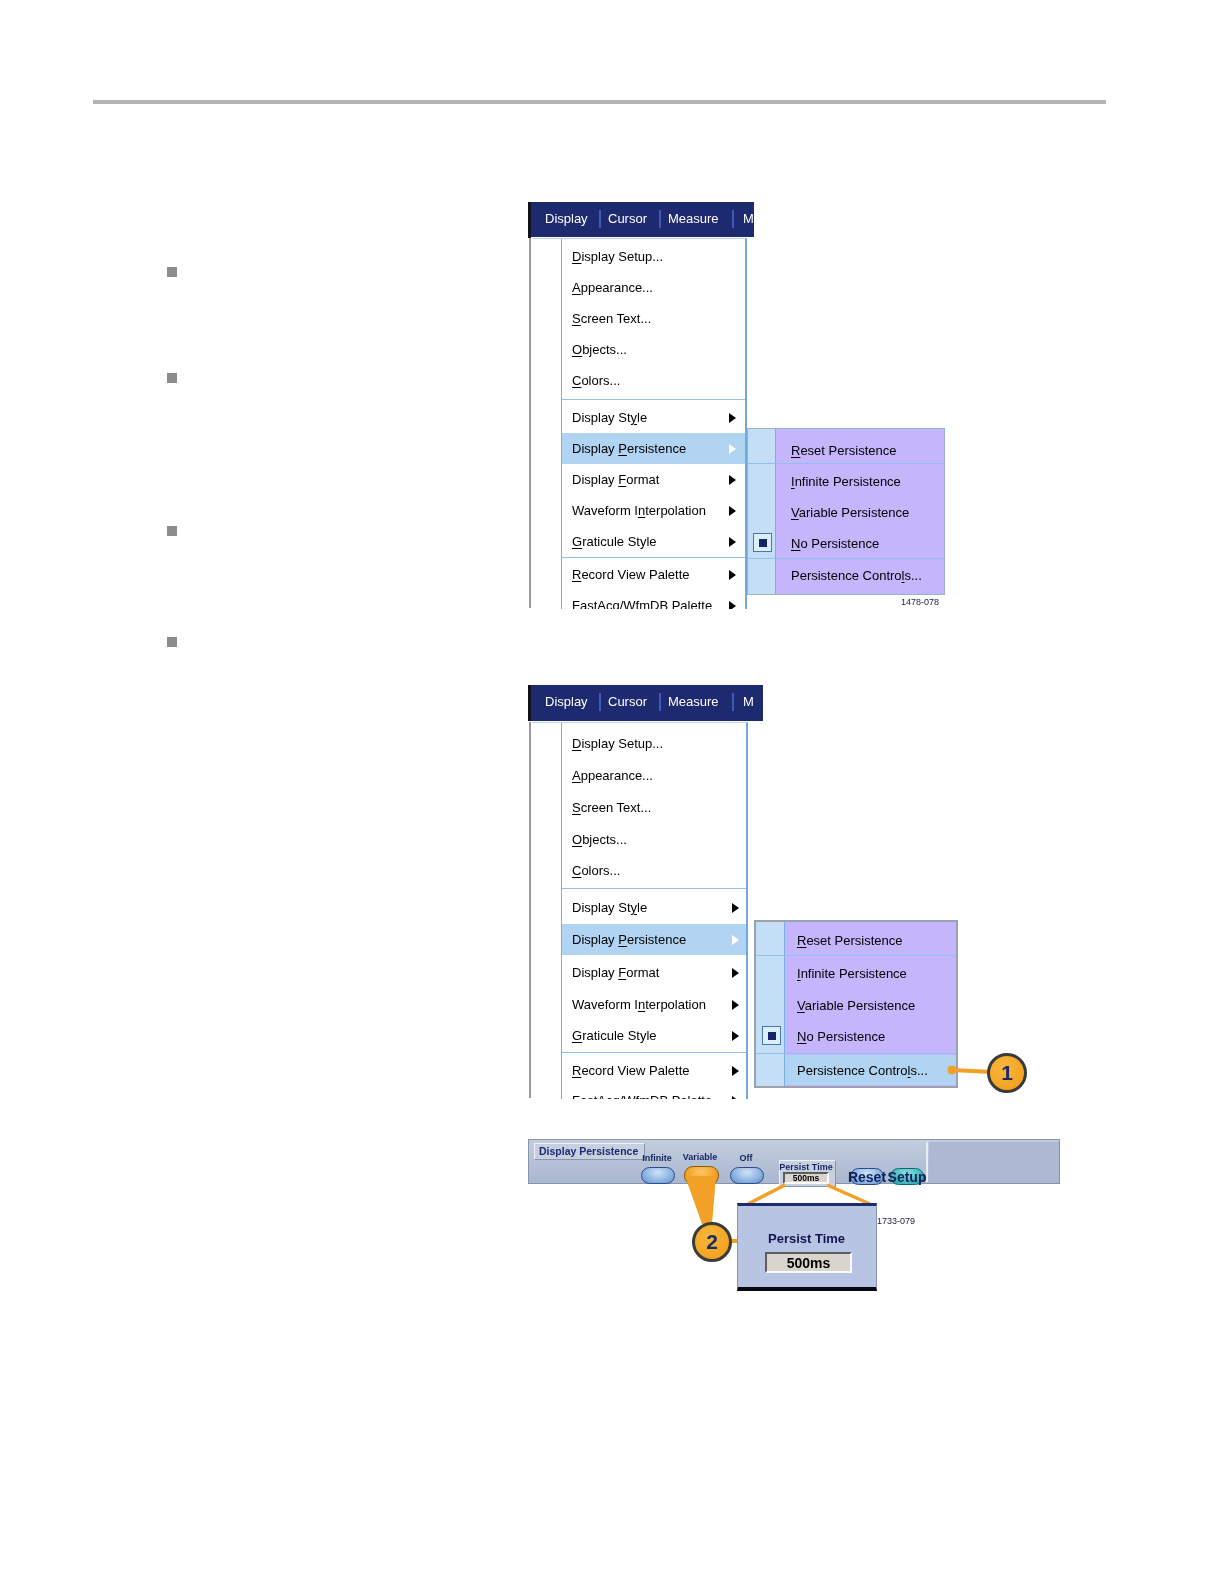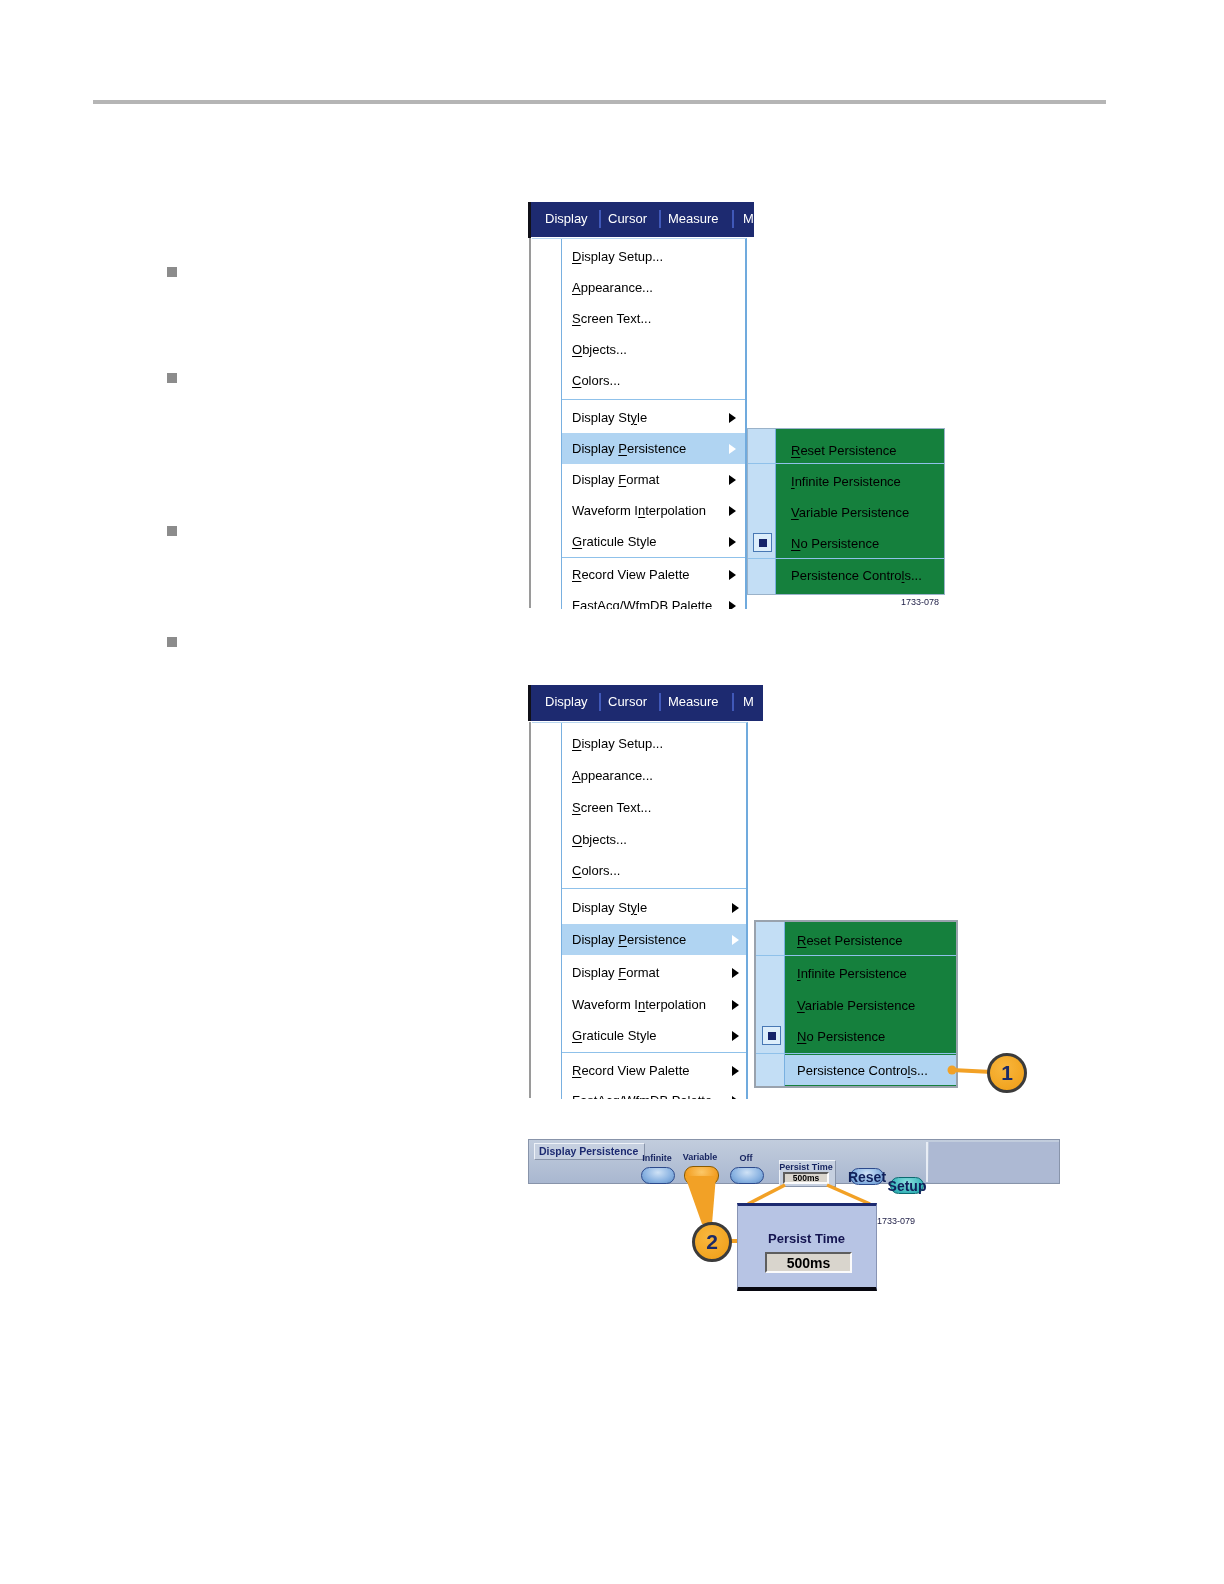--- a/index.html
+++ b/index.html
@@ -20,42 +20,42 @@
   .row{position:absolute;left:30px;right:0;height:31px;display:flex;align-items:center;
        font-size:13px;color:#000;white-space:nowrap;}
   .row .lbl{padding-left:10px;}
   .hl{background:#b0d4f2;}
   .arrow{position:absolute;left:167px;top:50%;margin-top:-5px;width:0;height:0;
          border-left:7px solid #000;border-top:5px solid transparent;border-bottom:5px solid transparent;}
   .arrow.white{border-left-color:#fff;}
   .sep{position:absolute;height:1px;background:#8fc1ea;}
   u{text-underline-offset:2px;}
   
-  .sub{position:absolute;background:#15803d;}
+  .sub{position:absolute;background:#c4b5fd;}
   .sub1{border:1px solid #9ab2c9;}
   .sub2{border:2px solid #99a2ad;}
   .gutter{position:absolute;top:0;bottom:0;background:#c3def5;}
   .srow{position:absolute;right:0;height:30px;display:flex;align-items:center;font-size:13px;color:#000;white-space:nowrap;}
   .check{position:absolute;width:17px;height:17px;border:1px solid #4878b4;background:#ddeefb;
          display:flex;align-items:center;justify-content:center;}
   .check .in{width:8px;height:8px;background:#16246a;}
   .figcode{position:absolute;font-size:9px;color:#23234a;white-space:nowrap;}
   
   .toolbar{position:absolute;left:528px;top:1139px;width:532px;height:45px;
            background:linear-gradient(#c2cddd,#a9b7d0);border:1px solid #8894aa;box-sizing:border-box;}
   .tb-right{position:absolute;left:400px;top:2px;bottom:1px;width:130px;background:#adb9d3;}
   .tb-div{position:absolute;left:397px;top:2px;bottom:1px;width:2px;background:#e8edf5;}
   .tb-title{position:absolute;left:5px;top:3px;padding:1px 6px 2px 4px;font-size:10.5px;font-weight:bold;color:#1c2a70;
             background:#c6d0e0;border-top:1px solid #eef2f8;border-left:1px solid #eef2f8;
             border-right:1px solid #8894aa;border-bottom:1px solid #8894aa;white-space:nowrap;}
   .btn-lbl{position:absolute;transform:translateX(-50%);font-size:9px;font-weight:bold;color:#15235f;white-space:nowrap;}
   .pill{position:absolute;border-radius:9px;border:1px solid #2c4a8c;
         background:radial-gradient(ellipse at 50% 30%,#cfe2f6 0%,#8ab3e2 60%,#5f8fc6 100%);}
   .pill.orange{background:radial-gradient(ellipse at 50% 30%,#fcc868 0%,#f4a228 60%,#e08908 100%);border-color:#8a5a00;}
-  .pill.teal{background:radial-gradient(ellipse at 50% 30%,#8ee0e0 0%,#3cb8bc 65%,#1f9ea4 100%);border-color:#0c6a70;margin-top:9px;}
+  .pill.teal{background:radial-gradient(ellipse at 50% 30%,#8ee0e0 0%,#3cb8bc 65%,#1f9ea4 100%);border-color:#0c6a70;}
   .pill-text{display:flex;align-items:center;justify-content:center;height:100%;
              font-size:14px;font-weight:bold;color:#10205a;}
   .pt-box{position:absolute;left:250px;top:20px;width:55px;height:25px;background:#c6d0e0;
           border-top:1px solid #eef2f8;border-left:1px solid #eef2f8;
           border-right:1px solid #8894aa;border-bottom:1px solid #8894aa;}
   .sunken{background:#d9d5cd;border-top:2px solid #5e5e5e;border-left:2px solid #5e5e5e;
           border-bottom:2px solid #fbfbfb;border-right:2px solid #fbfbfb;box-sizing:border-box;
           display:flex;align-items:center;justify-content:center;text-align:right;}
   
   .inset{position:absolute;left:737px;top:1203px;width:138px;height:81px;background:#b7c4e4;
@@ -159,21 +159,21 @@
         <span class="in"></span>
       </div>
     <div class="srow" style="left:28px;top:99px;">
         <span class="lbl" style="padding-left:15px;"><span></span><u>N</u><span>o Persistence</span></span>
       </div>
     <div class="sep" style="top:129px;left:0;right:0;"></div>
     <div class="srow" style="left:28px;top:131px;">
         <span class="lbl" style="padding-left:15px;"><span>Persistence Contro</span><u>l</u><span>s...</span></span>
       </div>
   </div>
-  <div class="figcode" style="left:901px;top:597px;">1733-078</div>
+  <div class="figcode" style="left:901px;top:597px;">1478-078</div>
 
   <div class="menubar" style="left:528px;top:685px;width:235px;height:36px;">
     <span class="mb-lbl" style="left:17px;">Display</span>
     <span class="mb-sep" style="left:71px;"></span>
     <span class="mb-lbl" style="left:80px;">Cursor</span>
     <span class="mb-sep" style="left:131px;"></span>
     <span class="mb-lbl" style="left:140px;">Measure</span>
     <span class="mb-sep" style="left:204px;"></span>
     <span class="mb-lbl" style="left:215px;">M</span>
   </div>

